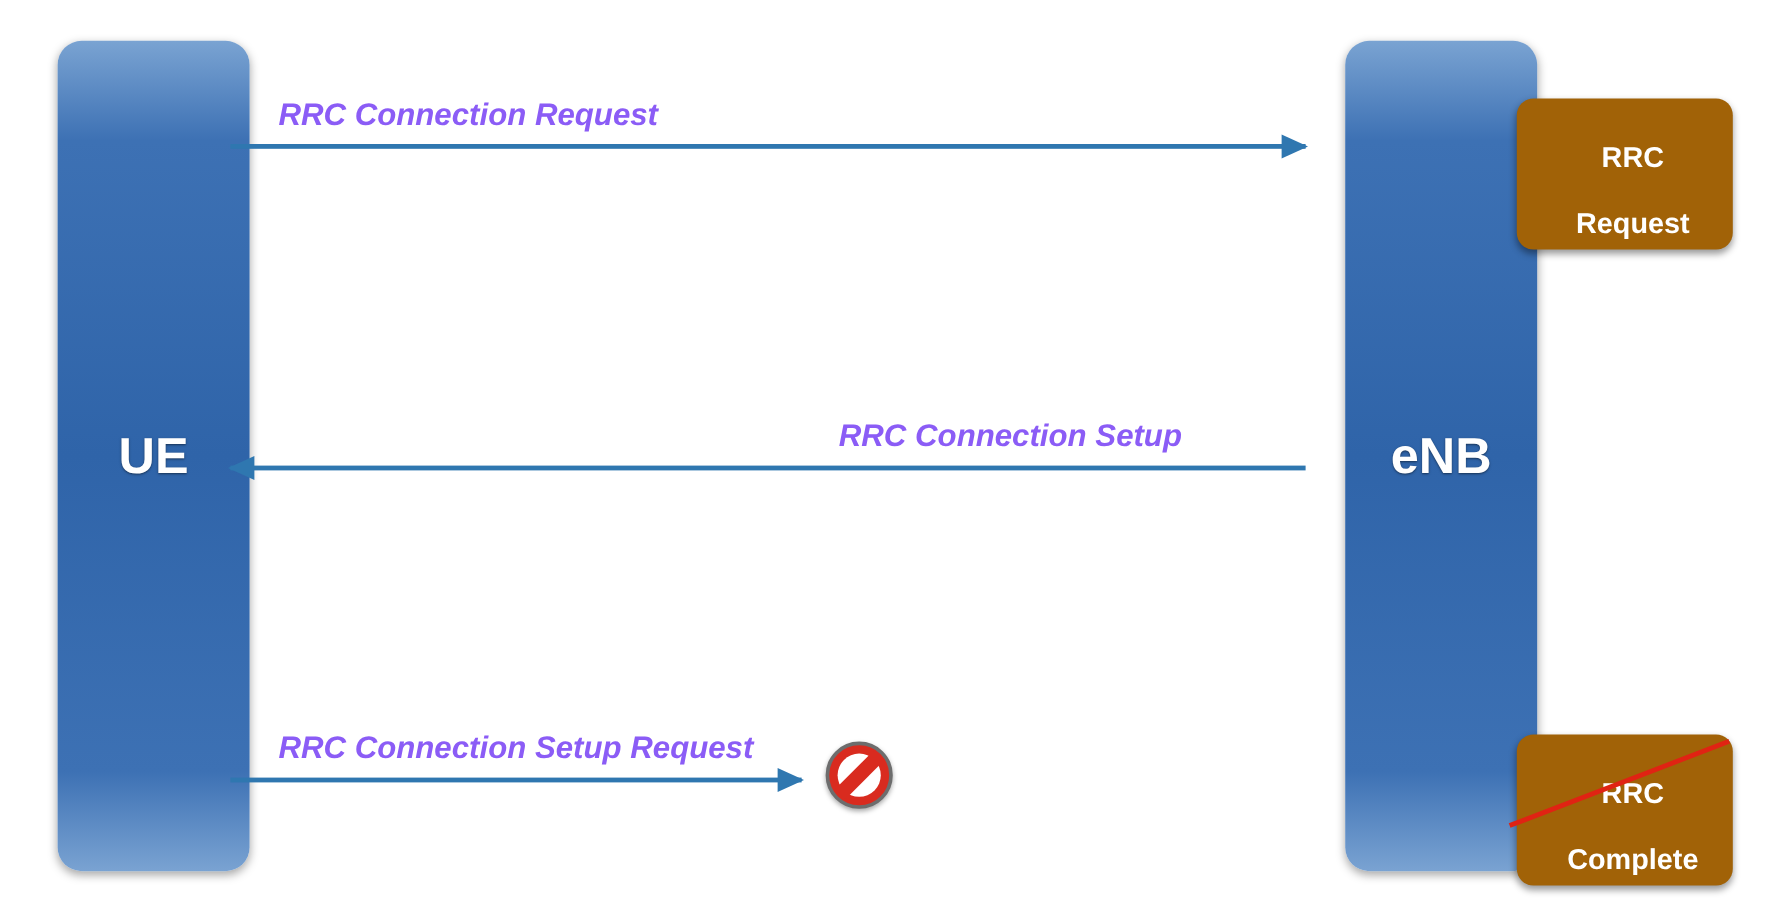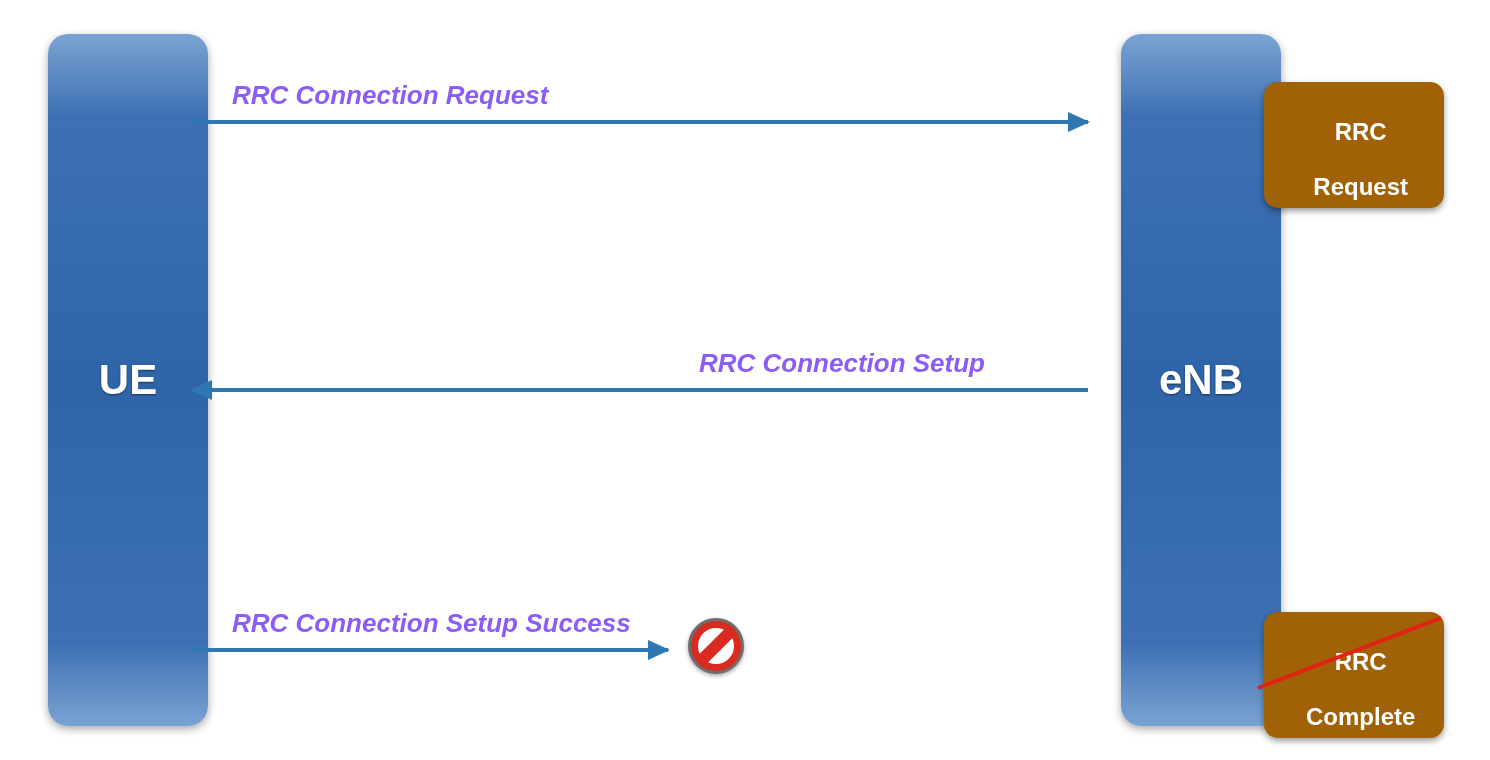--- a/index.html
+++ b/index.html
@@ -115,21 +115,21 @@
 
 <div class="badge" style="left:1264px; top:82px; width:180px;">
   <span>RRC</span><br>
   <span>Request</span>
 </div>
 
 <div class="arrow left" style="left:192px; top:388px; width:896px;"></div>
 <div class="msg-label" style="left:699px; top:348px;">RRC Connection Setup</div>
 
 <div class="arrow right" style="left:192px; top:648px; width:476px;"></div>
-<div class="msg-label" style="left:232px; top:608px;">RRC Connection Setup Success</div>
+<div class="msg-label" style="left:232px; top:608px;">RRC Connection Setup Request</div>
 
 <div class="no-entry" style="left:688px; top:618px;"></div>
 
 <div class="badge" style="left:1264px; top:612px; width:180px;">
   <span>RRC</span><br>
   <span>Complete</span>
 </div>
 <div class="strike" style="left:1258px; top:686px; width:196px; transform:rotate(-21deg);"></div>
 
 </body></html>

